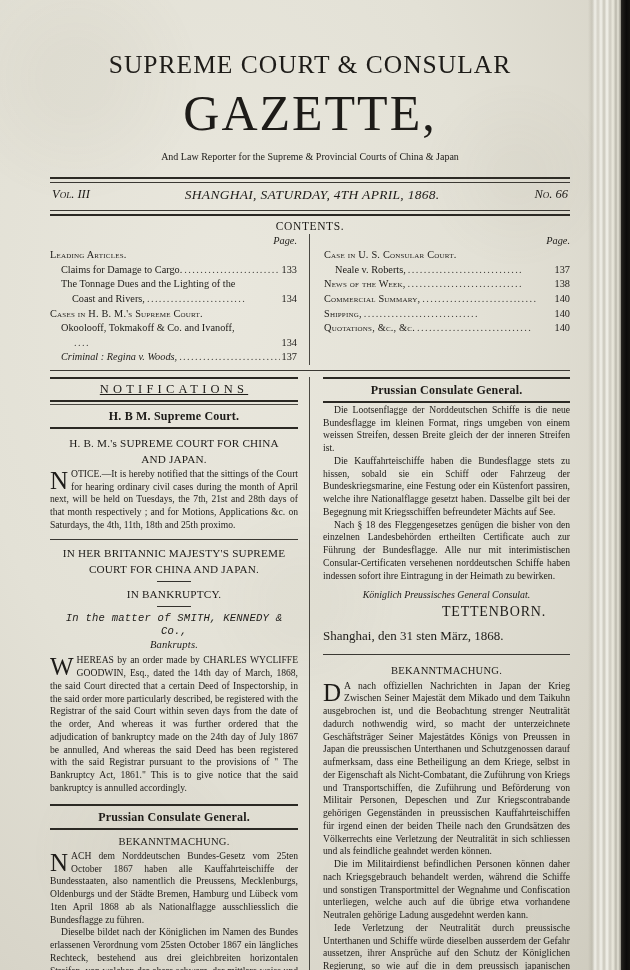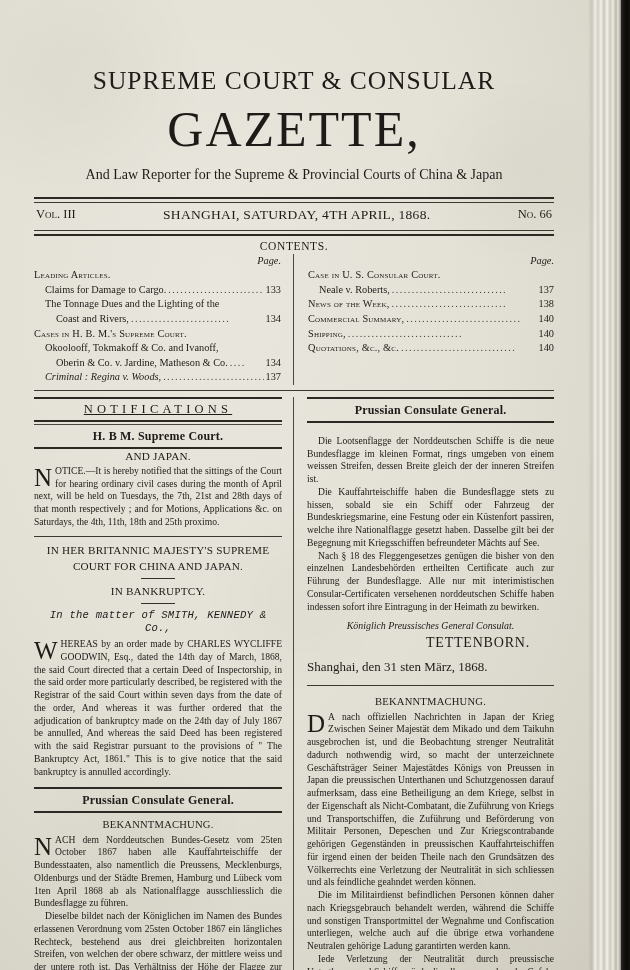--- a/index.html
+++ b/index.html
@@ -28,35 +28,35 @@
       rgba(150,145,130,.00) 0px,
       rgba(120,115,100,.18) 4px,
       #efeee7 7px,#d2cfc4 10px,#f2f1ea 13px,#c9c6ba 16px,
       #f4f3ec 19px,#cdcabf 22px,#eceade 25px,#b9b6aa 28px,
       #e6e4d8 30px,#908d82 33px,
       #3a3833 35px,#1b1a17 38px,#0d0c0a 42px);}
   #edge2{position:absolute;top:0;right:0;width:9px;height:970px;pointer-events:none;
     background:linear-gradient(to right,#201e1a 0%,#0a0908 60%,#141310 100%);
     opacity:.92;}
 
-  .sheet{position:absolute;left:0;top:0;width:588px;height:970px;padding:16px 34px 0 34px;box-sizing:border-box;}
+  .sheet{position:absolute;left:16px;top:0;width:588px;height:970px;padding:0 34px 0 34px;box-sizing:border-box;}
 
   
   .mast1{text-align:center;font-size:25.5px;letter-spacing:1.0px;
     margin-top:52px;line-height:1;white-space:nowrap;
     font-family:"Liberation Serif","DejaVu Serif",serif;}
   .mast2{text-align:center;font-size:50px;letter-spacing:2px;line-height:1;
     margin-top:10px;font-weight:400;}
-  .mast3{text-align:center;font-size:14px;margin-top:14px;line-height:1;}
+  .mast3{text-align:center;font-size:10px;margin-top:14px;line-height:1;}
 
   .rule-dbl{margin-top:15px;border-top:2px solid #2b2924;border-bottom:1px solid #3a3833;height:3px;}
   .rule-dbl2{margin-top:3px;border-top:1px solid #3a3833;border-bottom:2px solid #2b2924;height:3px;}
 
   .volbar{display:flex;align-items:flex-start;justify-content:space-between;
-    font-size:12.5px;padding:4px 2px 4px 2px;}
+    font-size:12.5px;padding:4px 2px 4px 2px;font-style:italic;}
   .volbar .mid{font-size:13.5px;letter-spacing:.3px;}
   .sc{font-variant:small-caps;}
 
   .contents-title{text-align:center;font-size:11.5px;letter-spacing:.6px;margin-top:4px;font-variant:small-caps;}
 
   
   .contents{display:flex;margin-top:2px;font-size:10.3px;line-height:1.42;}
   .cc{width:50%;box-sizing:border-box;}
   .cc.left{padding-right:12px;border-right:1px solid #4a4842;}
   .cc.right{padding-left:14px;}
@@ -139,21 +139,20 @@
             <span class="dots">.........................</span>
             <span class="pg">134</span>
           </span>
         </div>
 
         <div class="chead">Cases in H. B. M.'s Supreme Court.</div>
 
         <div class="citem wrap">
           <span class="t">Okoolooff, Tokmakoff &amp; Co. and Ivanoff,</span>
           <span class="t2" style="display:flex;align-items:baseline;">
-            <span>Oberin &amp; Co. v. Jardine, Matheson &amp; Co.</span>
             <span class="dots">....</span>
             <span class="pg">134</span>
           </span>
         </div>
 
         <div class="citem">
           <span class="t ital">Criminal : Regina v. Woods,</span>
           <span class="dots">..........................</span>
           <span class="pg">137</span>
         </div>
@@ -203,68 +202,70 @@
       <div class="col l">
 
         <div class="bxrule"></div>
         <div class="banner">NOTIFICATIONS</div>
         <div class="bxrule"></div>
         <div class="bxrule-thin"></div>
 
         <div class="subhead">H. B M. Supreme Court.</div>
         <div class="bxrule"></div>
 
+        <div class="h-center">H. B. M.'s SUPREME COURT FOR CHINA</div>
         <div class="h-center" style="margin-top:0;">AND JAPAN.</div>
 
         <p class="txt"><span class="drop">N</span><span>OTICE.—It is hereby notified that the sittings of the Court for hearing ordinary civil cases during the month of April next, will be held on Tuesdays, the 7th, 21st and 28th days of that month respectively ; and for Motions, Applications &amp;c. on Saturdays, the 4th, 11th, 18th and 25th proximo.</span></p>
 
         <div class="wrule"></div>
 
         <div class="h-center" style="margin-top:2px;">IN HER BRITANNIC MAJESTY'S SUPREME</div>
         <div class="h-center" style="margin-top:0;">COURT FOR CHINA AND JAPAN.</div>
         <div class="minirule"></div>
         <div class="h-center" style="margin:0;">IN BANKRUPTCY.</div>
         <div class="minirule"></div>
 
         <div class="h-center sm ital-c" style="margin:2px 0 0;font-family:Liberation Mono, monospace;">In the matter of SMITH, KENNEDY &amp; Co.,</div>
+        <div class="h-center sm ital-c" style="margin:0;">Bankrupts.</div>
 
         <p class="txt" style="margin-top:3px;"><span class="drop">W</span><span>HEREAS by an order made by CHARLES WYCLIFFE GOODWIN, Esq., dated the 14th day of March, 1868, the said Court directed that a certain Deed of Inspectorship, in the said order more particularly described, be registered with the Registrar of the said Court within seven days from the date of the order, And whereas it was further ordered that the adjudication of bankruptcy made on the 24th day of July 1867 be annulled, And whereas the said Deed has been registered with the said Registrar pursuant to the provisions of " The Bankruptcy Act, 1861."  This is to give notice that the said bankruptcy is annulled accordingly.</span></p>
 
         <div class="gap"></div>
         <div class="bxrule"></div>
         <div class="subhead">Prussian Consulate General.</div>
         <div class="bxrule"></div>
 
         <div class="h-center sm" style="margin-top:5px;">BEKANNTMACHUNG.</div>
 
         <p class="txt"><span class="drop">N</span><span>ACH dem Norddeutschen Bundes-Gesetz vom 25ten October 1867 haben alle Kauffahrteischiffe der Bundesstaaten, also namentlich die Preussens, Mecklenburgs, Oldenburgs und der Städte Bremen, Hamburg und Lübeck vom 1ten April 1868 ab als Nationalflagge ausschliesslich die Bundesflagge zu führen.</span></p>
         <p class="txt">Dieselbe bildet nach der Königlichen im Namen des Bundes erlassenen Verordnung vom 25sten October 1867 ein längliches Rechteck, bestehend aus drei gleichbreiten horizontalen Streifen, von welchen der obere schwarz, der mittlere weiss und der untere roth ist. Das Verhältniss der Höhe der Flagge zur Länge ist wie zwei zu drei. Die Bundesflagge wird von den Schiffen am Heck oder am hinteren Maste—und zwar in der Regel an der Gaffel dieses Mastes, in Ermangelung einer solchen aber am Top oder im Want geführt. Ein besonderes Abzeichen in der Bundesflagge oder einen Wimpel zu führen, ähnlich demjenigen der Kriegsmarine des Norddeutschen Bundes, ist den Kauffahrteischiffen nicht gestattet.</p>
       </div>
 
       <div class="col r">
 
         <div class="bxrule"></div>
         <div class="subhead">Prussian Consulate General.</div>
         <div class="bxrule"></div>
 
-        <p class="txt" style="margin-top:12px;text-indent:11px;">Die Lootsenflagge der Norddeutschen Schiffe is die neue Bundesflagge im kleinen Format, rings umgeben von einem weissen Streifen, dessen Breite gleich der der inneren Streifen ist.</p>
+        <p class="txt" style="margin-top:1px;text-indent:11px;">Die Lootsenflagge der Norddeutschen Schiffe is die neue Bundesflagge im kleinen Format, rings umgeben von einem weissen Streifen, dessen Breite gleich der der inneren Streifen ist.</p>
         <p class="txt">Die Kauffahrteischiffe haben die Bundesflagge stets zu hissen, sobald sie ein Schiff oder Fahrzeug der Bundeskriegsmarine, eine Festung oder ein Küstenfort passiren, welche ihre Nationalflagge gesetzt haben. Dasselbe gilt bei der Begegnung mit Kriegsschiffen befreundeter Mächts auf See.</p>
         <p class="txt">Nach § 18 des Fleggengesetzes genügen die bisher von den einzelnen Landesbehörden ertheilten Certificate auch zur Führung der Bundesflagge.  Alle nur mit interimistischen Consular-Certificaten versehenen norddeutschen Schiffe haben indessen sofort ihre Eintragung in der Heimath zu bewirken.</p>
 
         <div class="sig-i">Königlich Preussisches General Consulat.</div>
         <div class="sig-r">TETTENBORN.</div>
 
         <div class="place">Shanghai, den 31 sten März, 1868.</div>
 
         <div class="wrule" style="margin:10px 0 0;"></div>
 
         <div class="h-center sm" style="margin-top:9px;">BEKANNTMACHUNG.</div>
 
         <p class="txt"><span class="drop">D</span><span>A nach offiziellen Nachrichten in Japan der Krieg Zwischen Seiner Majestät dem Mikado und dem Taikuhn ausgebrochen ist, und die Beobachtung strenger Neutralität dadurch nothwendig wird, so macht der unterzeichnete Geschäftsträger Seiner Majestätdes Königs von Preussen in Japan die preussischen Unterthanen und Schutzgenossen darauf aufmerksam, dass eine Betheiligung an dem Kriege, selbst in der Eigenschaft als Nicht-Combatant, die Zuführung von Kriegs und Transportschiffen, die Zuführung und Beförderung von Militair Personen, Depeschen und Zur Kriegscontrabande gehörigen Gegenständen in preussischen Kauffahrteischiffen für irgend einen der beiden Theile nach den Grundsätzen des Völkerrechts eine Verletzung der Neutralität in sich schliessen und als feindliche geahndet werden können.</span></p>
-        <p class="txt">Die im Militairdienst befindlichen Personen können daher nach Kriegsgebrauch behandelt werden, während die Schiffe und sonstigen Transportmittel der Wegnahme und Confiscation unterliegen, welche auch auf die übrige etwa vorhandene Neutralen gehörige Ladung garantirten werden kann.</p>
+        <p class="txt">Die im Militairdienst befindlichen Personen können daher nach Kriegsgebrauch behandelt werden, während die Schiffe und sonstigen Transportmittel der Wegnahme und Confiscation unterliegen, welche auch auf die übrige etwa vorhandene Neutralen gehörige Ladung ausgedehnt werden kann.</p>
         <p class="txt">Iede Verletzung der Neutralität durch preussische Unterthanen und Schiffe würde dieselben ausserdem der Gefahr aussetzen, ihrer Ansprüche auf den Schutz der Königlichen Regierung, so wie auf die in dem preussisch japanischen Vertrage garantirten Rechte und Previlegien verlustig zu gehen.</p>
 
       </div>
     </div>
   </div>
 
   <div id="grain"></div>
   <div id="edge"></div>
   <div id="edge2"></div>
 </div>

